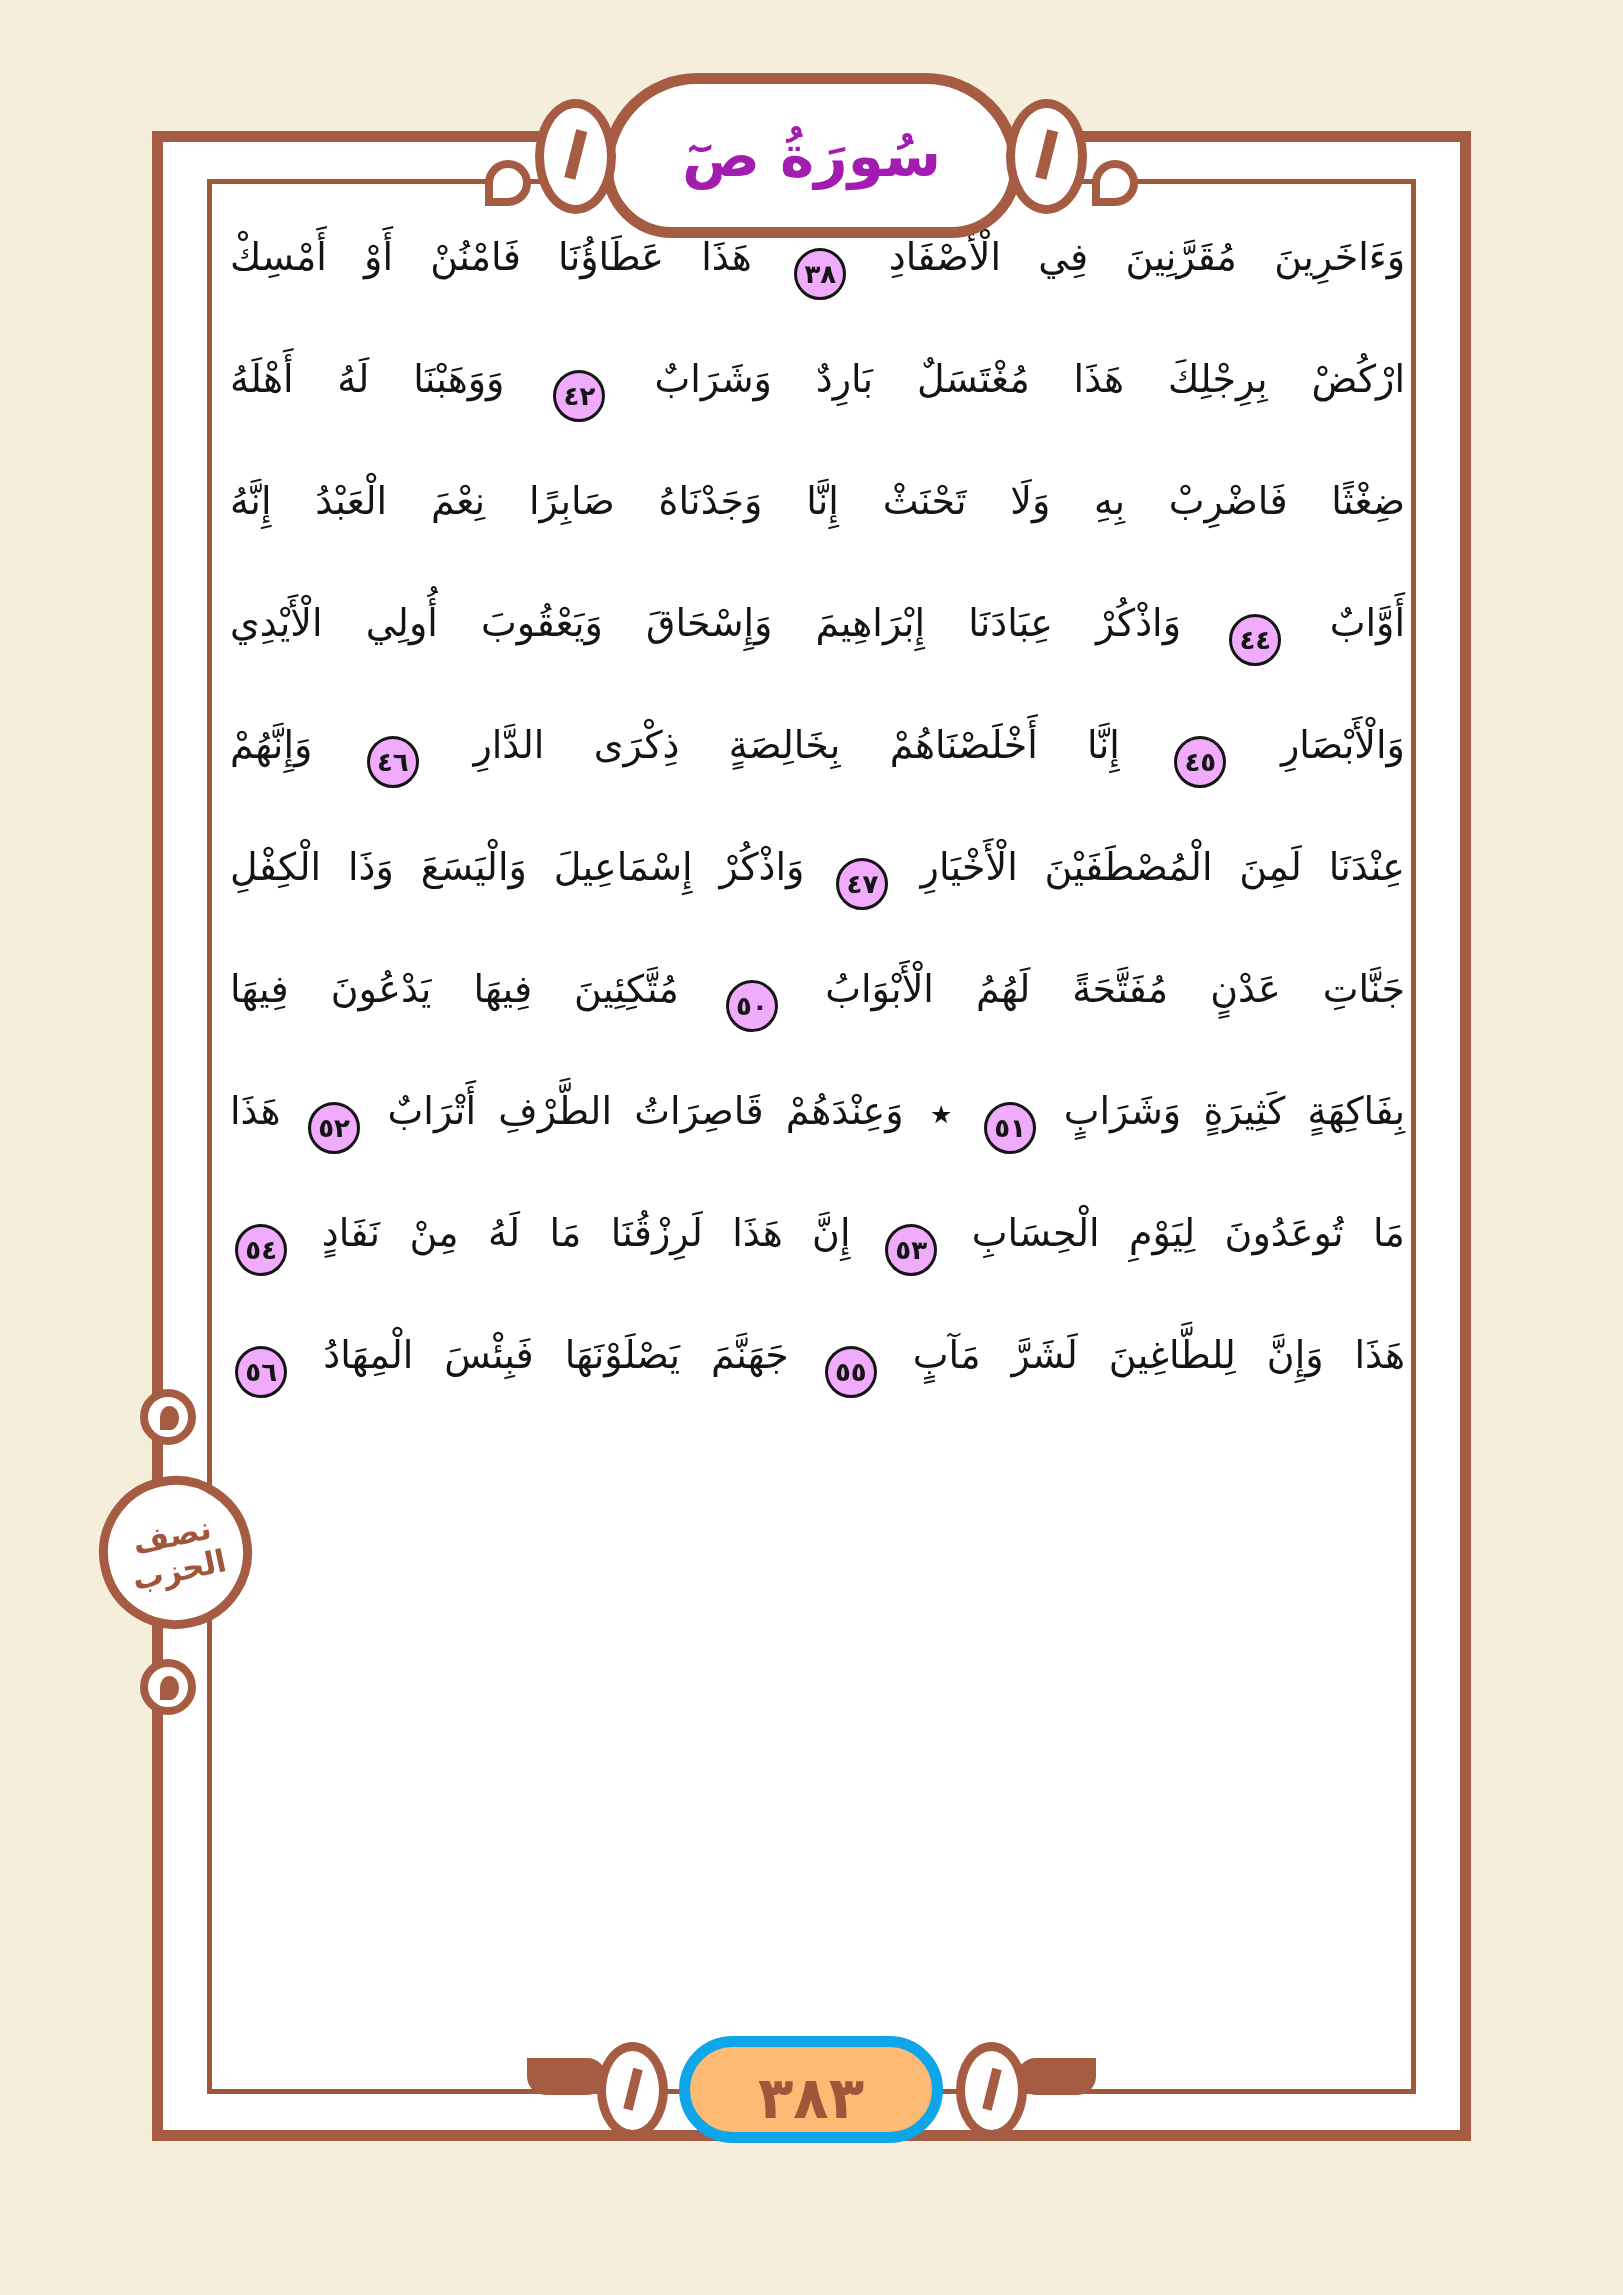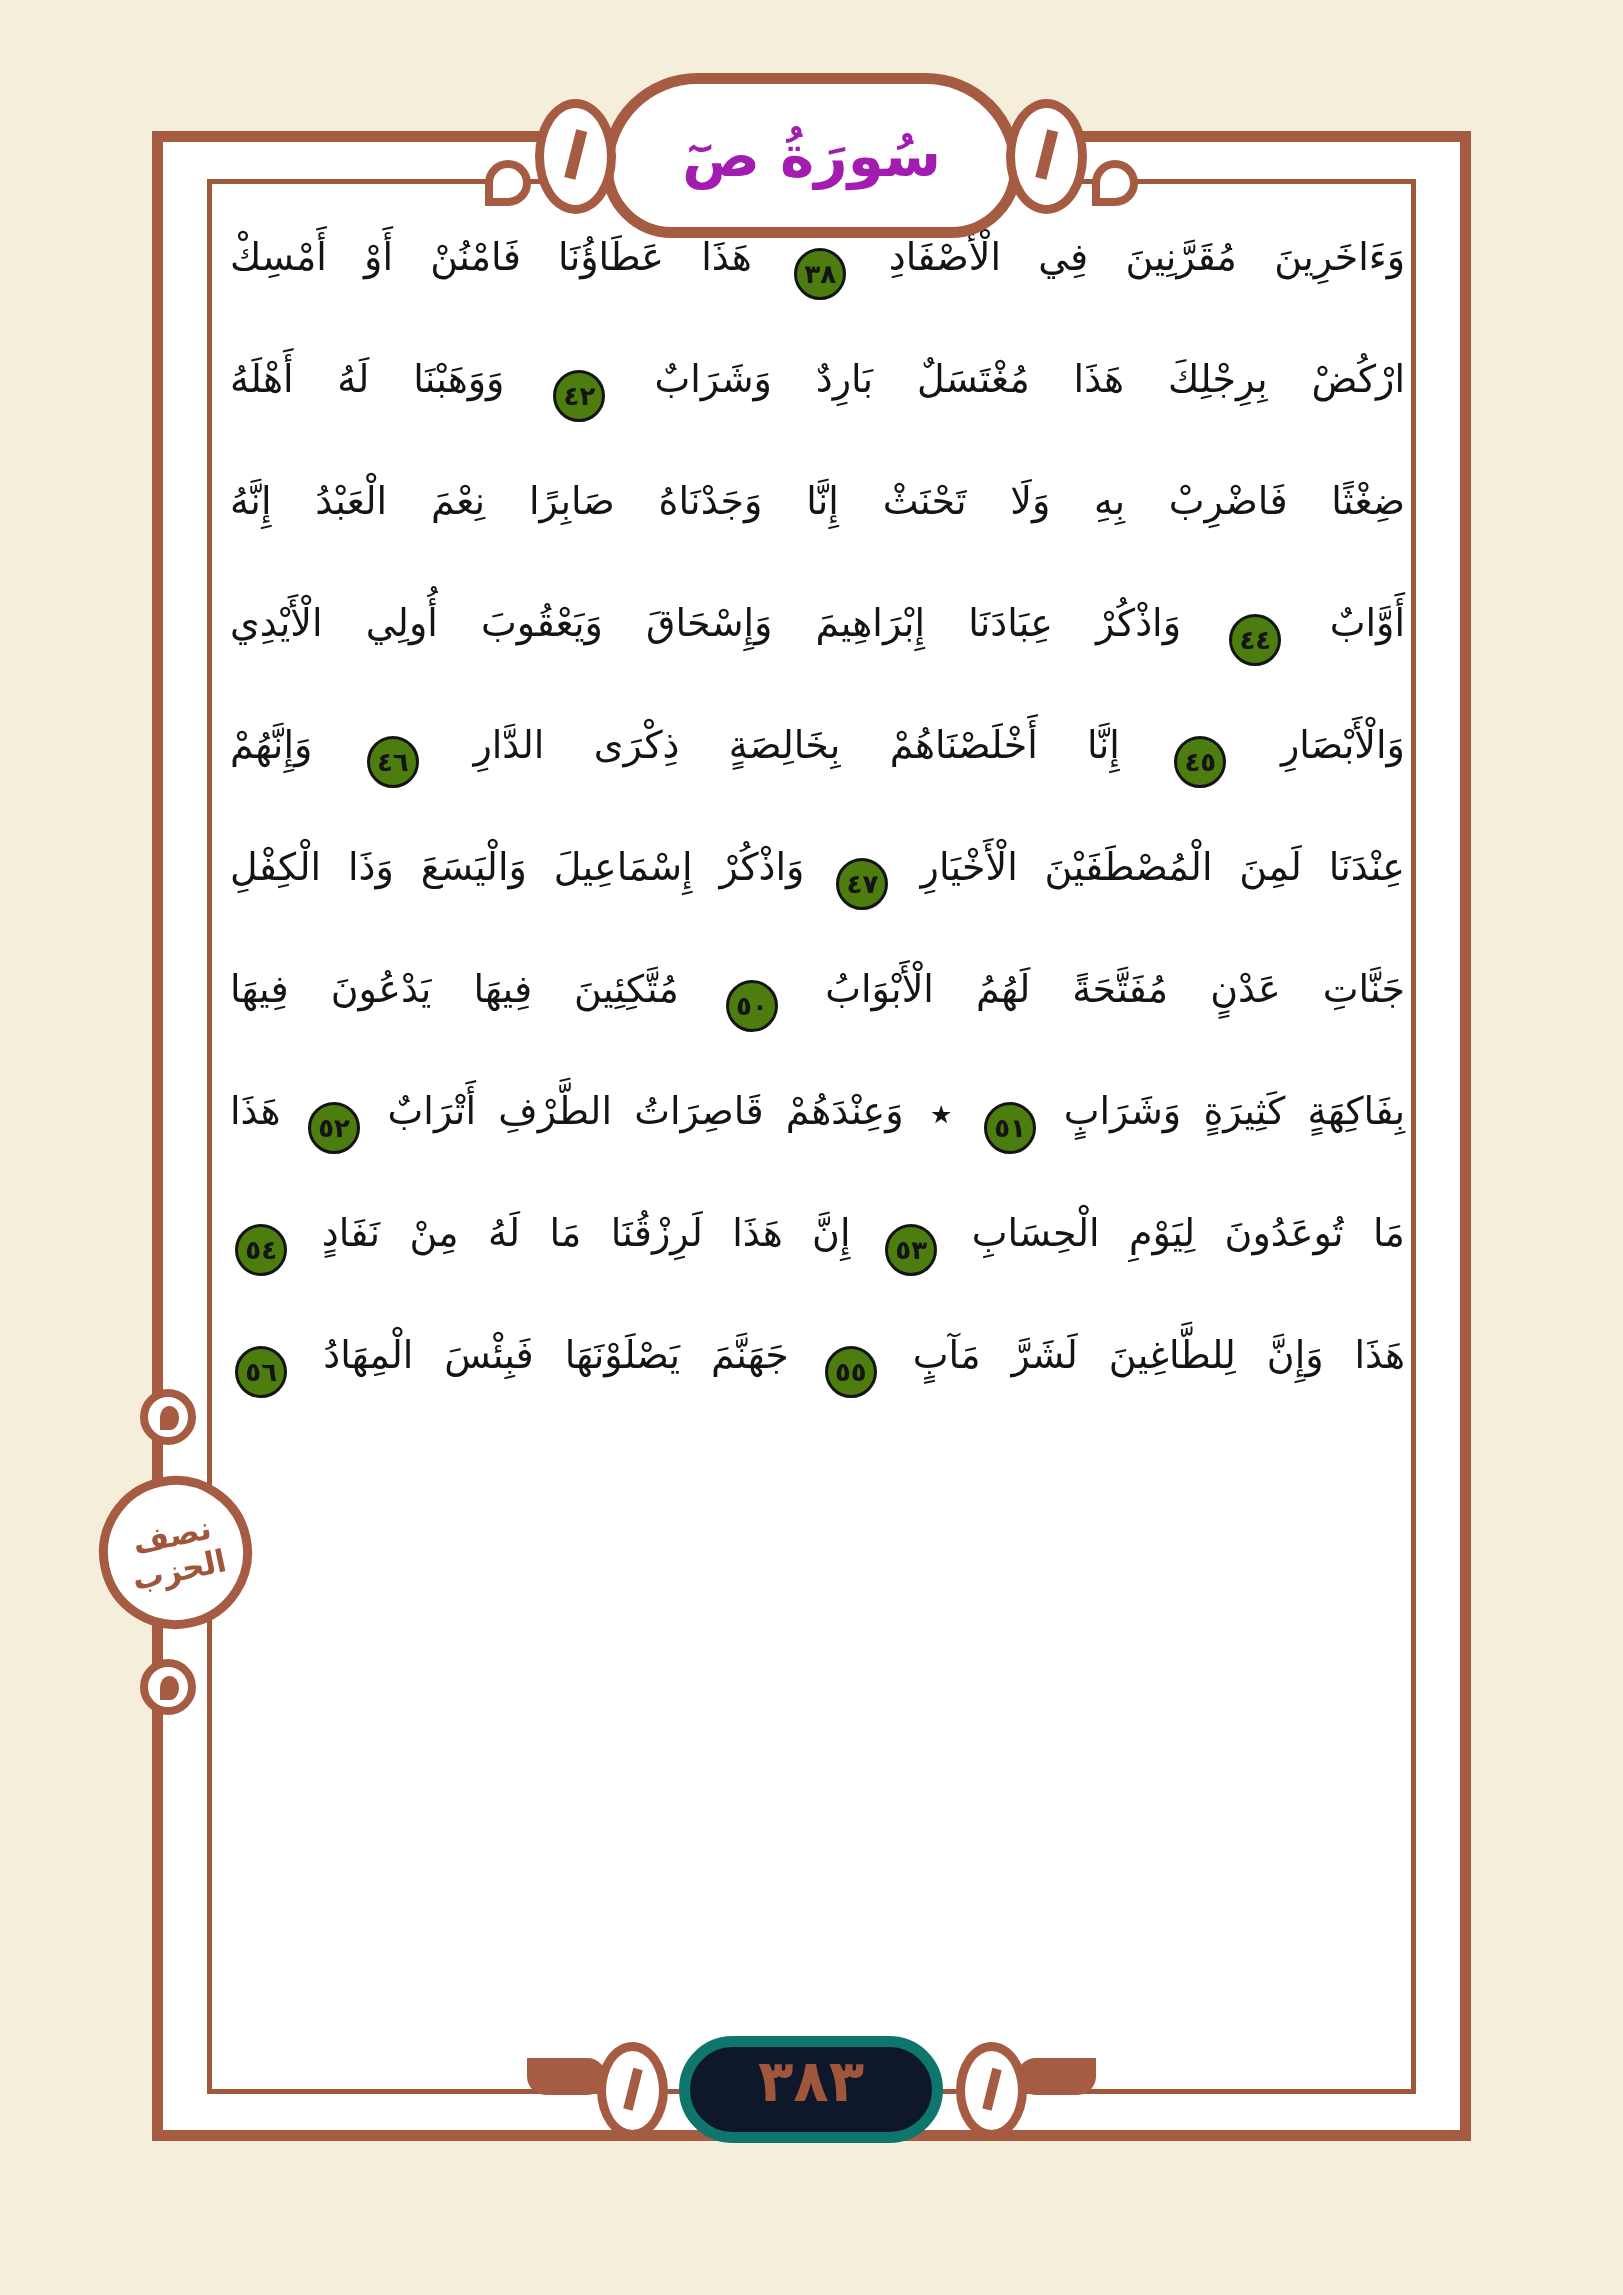--- a/index.html
+++ b/index.html
@@ -37,22 +37,22 @@
   .ring-h{width:81px;height:115px;top:99px;}
   .ring-h .stroke{font-size:65px;}
   .curl{
     position:absolute;width:46px;height:46px;box-sizing:border-box;
     border:8.5px solid #A65C42;border-radius:50% 50% 50% 0;background:#fff;
     top:160px;z-index:4;
   }
   
   .page-cartouche{
     position:absolute;left:679px;top:2036px;width:264px;height:107px;
-    box-sizing:border-box;border:11px solid #0f766e;background:#0f172a;
-    border-radius:56px;display:flex;align-items:flex-start;justify-content:center;z-index:5;
+    box-sizing:border-box;border:11px solid #0ea5e9;background:#fdba74;
+    border-radius:56px;display:flex;align-items:flex-end;justify-content:center;z-index:5;
   }
   .page-number{font-size:58px;color:#A0563A;font-weight:bold;letter-spacing:9.2px;}
   .ring-f{width:71px;height:97px;top:2042px;}
   .ring-f .stroke{font-size:55px;}
   .leaf{
     position:absolute;width:79px;height:37px;background:#A65C42;z-index:4;
     border-radius:0 39px 39px 39px;top:2058px;
   }
   .leaf.right{transform:scaleX(-1);}
   
@@ -79,21 +79,21 @@
   .qline{
     height:122px;line-height:122px;font-size:38px;color:#141414;
     text-align:justify;text-align-last:justify;text-justify:inter-word;
     white-space:normal;
   }
   .ayah-marker{
     display:inline-flex;align-items:center;justify-content:center;
     width:52px;height:52px;box-sizing:border-box;
     border:3.9px solid #141414;border-radius:50%;
     font-size:26px;font-weight:bold;line-height:1;
-    vertical-align:-13px;margin:0 5.2px;background:#4d7c0f;
+    vertical-align:-13px;margin:0 5.2px;background:#f0abfc;
     letter-spacing:0;
   }
   .rub-star{font-size:42px;vertical-align:-3.9px;margin:0 3.9px;font-weight:bold;}
 </style>
 </head>
 <body>
 
 <div class="outer-frame"></div>
 <div class="inner-frame"></div>
 

